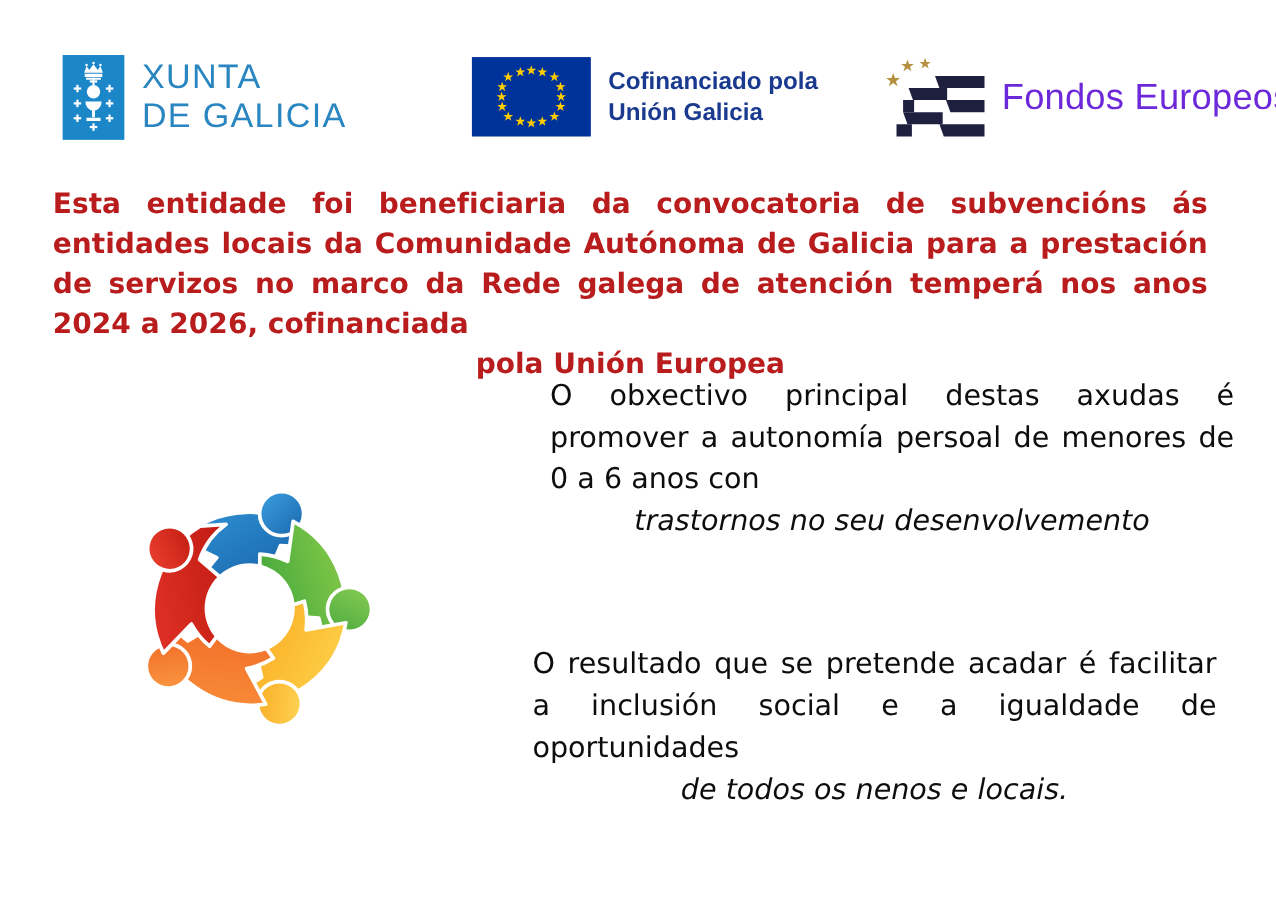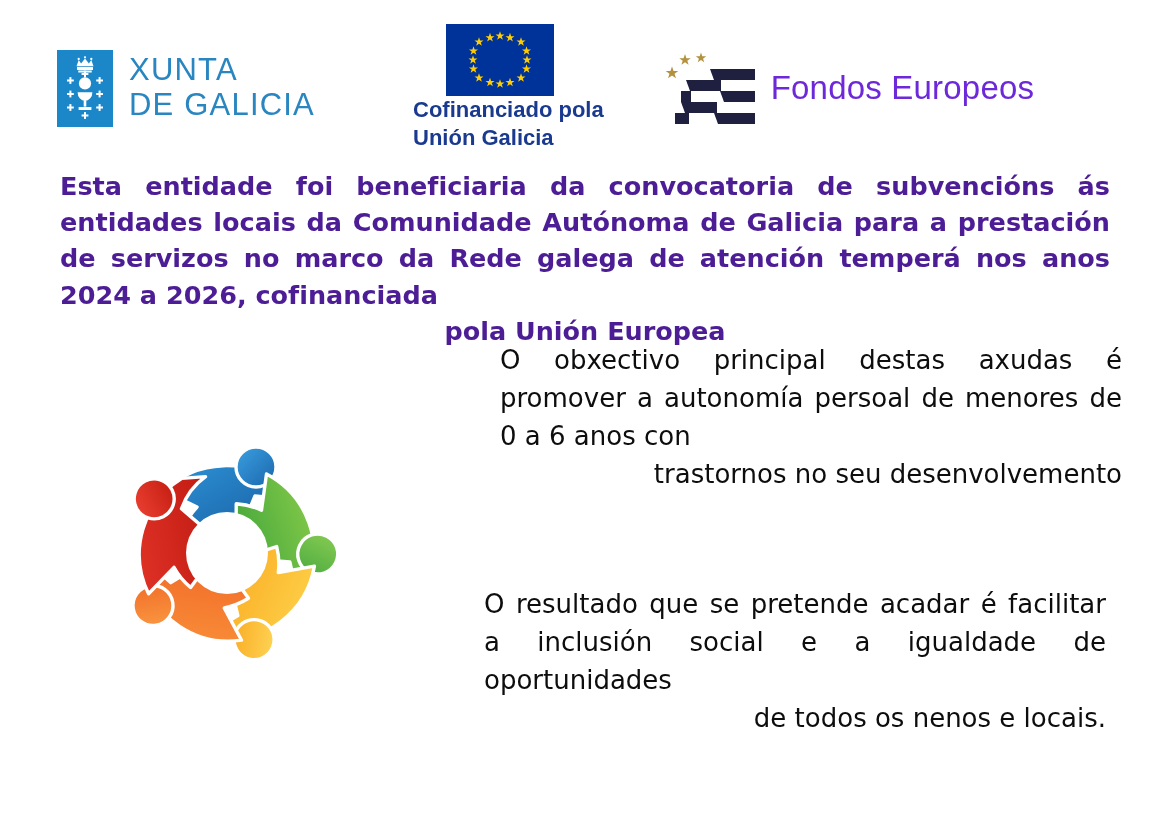--- a/index.html
+++ b/index.html
@@ -54,22 +54,21 @@
     font-weight: 400;
     font-size: 31px;
     letter-spacing: 1.2px;
     white-space: nowrap;
   }
 
   
   .logo-eu {
     display: flex;
     align-items: center;
-    margin-left: 82px;
-    flex-direction: column;
+    margin-left: 114px;
   }
   .eu-flag {
     width: 108px;
     height: 72px;
     background: #003399;
     position: relative;
     flex: none;
   }
   .eu-flag svg { display: block; }
   .eu-words {
@@ -100,28 +99,28 @@
     font-family: "Liberation Sans", sans-serif;
     font-weight: 400;
     font-size: 33px;
     letter-spacing: 0.2px;
     white-space: nowrap;
   }
 
   
   .headline {
     position: absolute;
-    left: 60px;
+    left: 48px;
     top: 168px;
     width: 1050px;
     font-family: "DejaVu Sans", sans-serif;
     font-weight: 700;
     font-size: 25.5px;
     line-height: 1.42;
-    color: #4c1d95;
+    color: #b91c1c;
     text-align: justify;
     text-justify: inter-word;
   }
   .headline .last-line {
     text-align: center;
   }
 
   
   .content {
     position: absolute;
@@ -148,21 +147,21 @@
   }
   .para {
     font-family: "DejaVu Sans", sans-serif;
     font-weight: 400;
     font-size: 26px;
     line-height: 1.46;
     color: #0d0d0d;
     text-align: justify;
     text-justify: inter-word;
   }
-  .para .last-line { text-align: right; }
+  .para .last-line { text-align: center; font-style: italic; }
   .para-1 { position: absolute; top: 12px; left: 16px; width: 622px; }
   .para-2 { position: absolute; top: 256px; left: 0; width: 622px; }
 </style>
 </head>
 <body>
 
 <div class="page">
 
   <div class="logo-bar">
 

